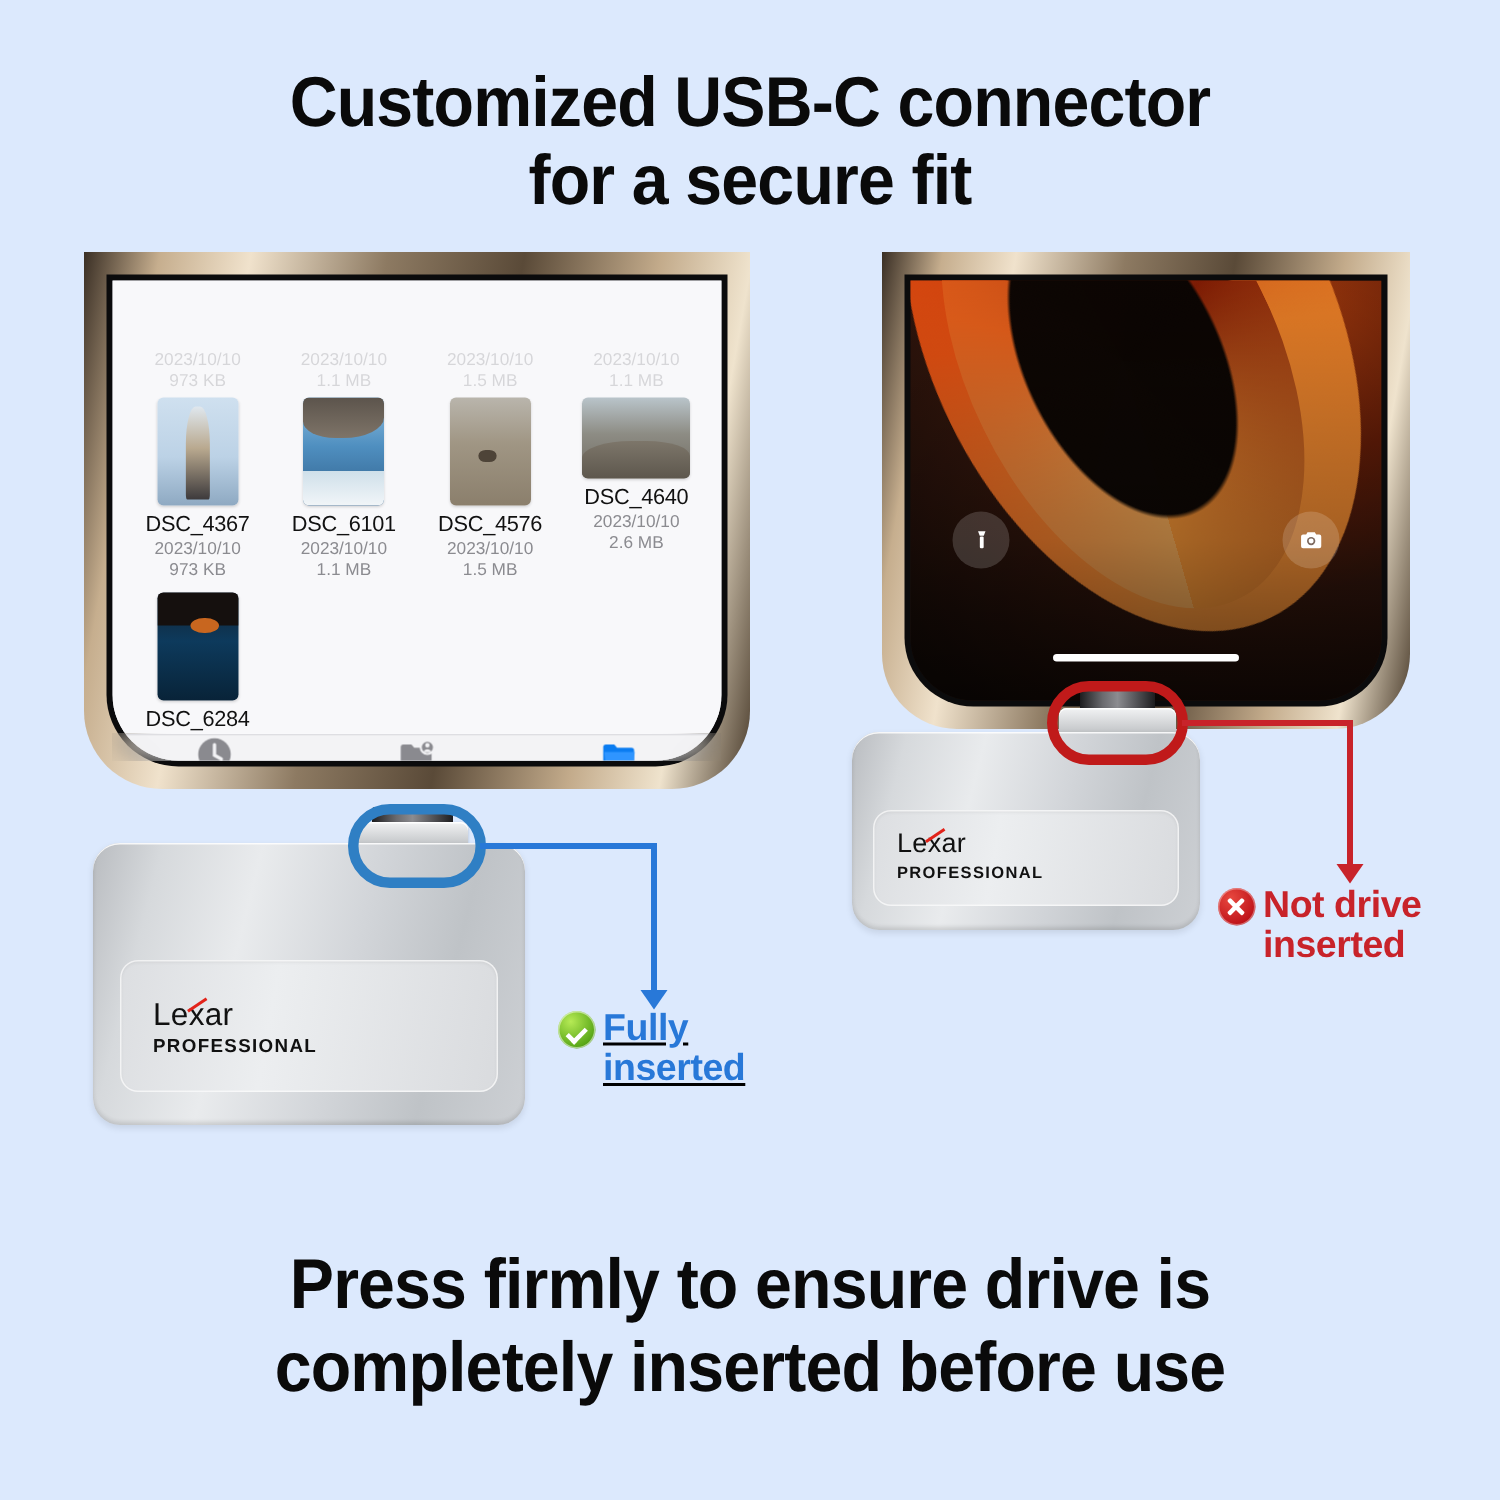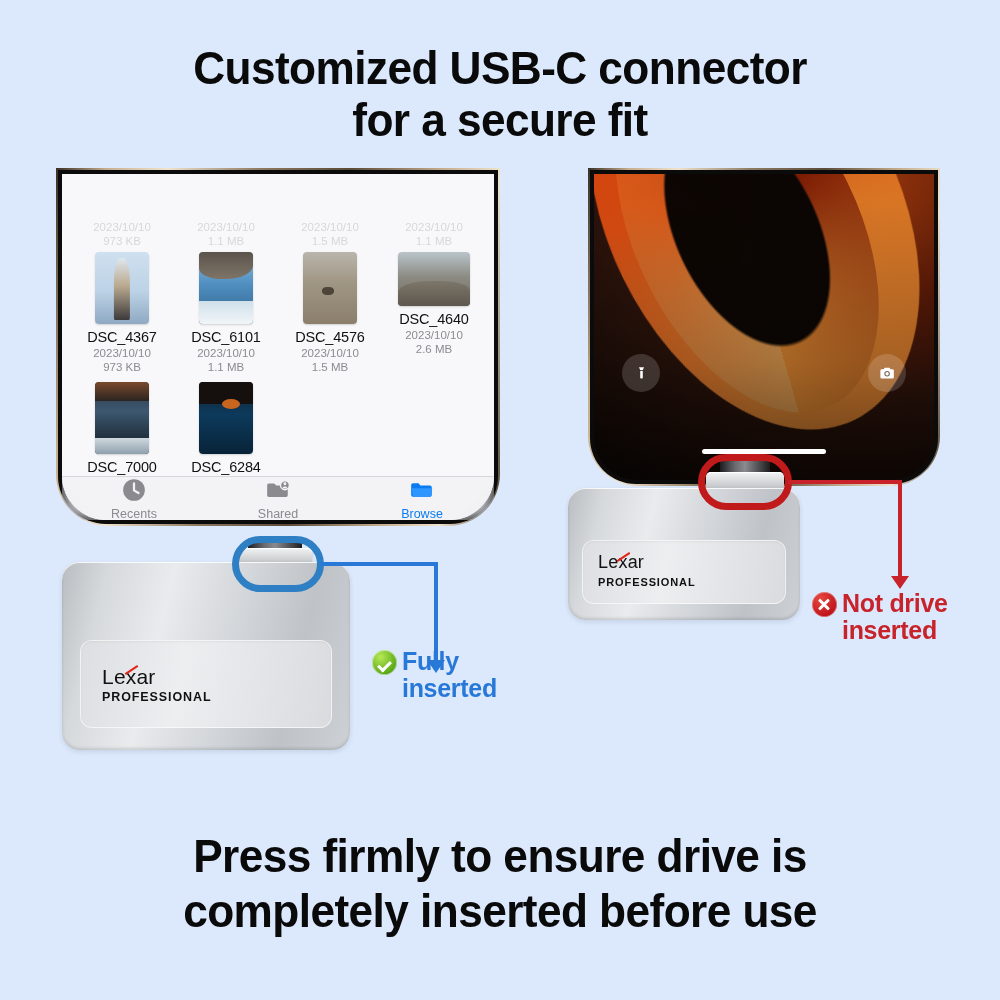--- a/index.html
+++ b/index.html
@@ -29,21 +29,21 @@
     letter-spacing:-0.6px;
     transform:scaleX(0.94);
   }
   .hl-l2{display:block;}
 
   
   .phone{
     position:absolute;
     border-radius:46px 46px 50px 50px;
     background:linear-gradient(100deg,#3a2f25 0%,#c6ae8e 10%,#f0e2cc 22%,#8d7a62 40%,#5a4a38 58%,#c3ab8b 76%,#efe3cd 88%,#4a3c2c 100%);
-    padding:2px;
+    padding:15px;
     box-sizing:border-box;
     overflow:hidden;
     text-decoration:underline;
   }
   .phone-inner{
     width:100%;height:100%;
     border-radius:42px 42px 46px 46px;
     background:#0b0b0c;
     padding:4px;
     box-sizing:border-box;
@@ -357,24 +357,20 @@
               <div class="row-clip">
                 <div class="meta">2023/10/10</div>
                 <div class="meta">1.1 MB</div>
               </div>
               <div class="thumb wide t-hill"></div>
               <div class="fname">DSC_4640</div>
               <div class="meta">2023/10/10</div>
               <div class="meta">2.6 MB</div>
             </div>
 
-            <div class="file-cell row2">
-              <div class="thumb t-night"></div>
-              <div class="fname">DSC_7000</div>
-            </div>
             <div class="file-cell row2">
               <div class="thumb t-dark"></div>
               <div class="fname">DSC_6284</div>
             </div>
           </div>
 
           <div class="tabbar">
             <div class="tab">
               <svg class="tab-ico" viewBox="0 0 24 24">
                 <circle cx="12" cy="12" r="10" fill="#8a8a8f"></circle>
@@ -448,21 +444,21 @@
   </div>
 
   <div class="ring" id="fully-inserted-ring" style="left:232px;top:536px;width:92px;height:56px;"></div>
 
   <div class="leader">
     <div class="lead-h" style="left:320px;top:562px;width:118px;background:#2878d8;"></div>
     <div class="lead-v" style="left:434px;top:562px;height:100px;background:#2878d8;"></div>
     <div class="arrow" style="left:427px;top:660px;border-left:9px solid transparent;border-right:9px solid transparent;border-top:13px solid #2878d8;"></div>
   </div>
 
-  <div class="callout" id="fully-inserted-callout" style="left:372px;top:648px;">
+  <div class="callout" id="fully-inserted-callout" style="left:372px;top:672px;text-decoration:underline;">
     <div class="badge badge-ok"></div>
     <div class="callout-text">
       <span>Fully</span><br>
       <span>inserted</span>
     </div>
   </div>
 
   <div class="plug" style="left:706px;top:458px;width:78px;height:42px;">
     <div class="plug-neck" style="top:0;width:50px;height:16px;"></div>
     <div class="plug-shell" style="height:28px;border-radius:5px 5px 10px 10px;"></div>

